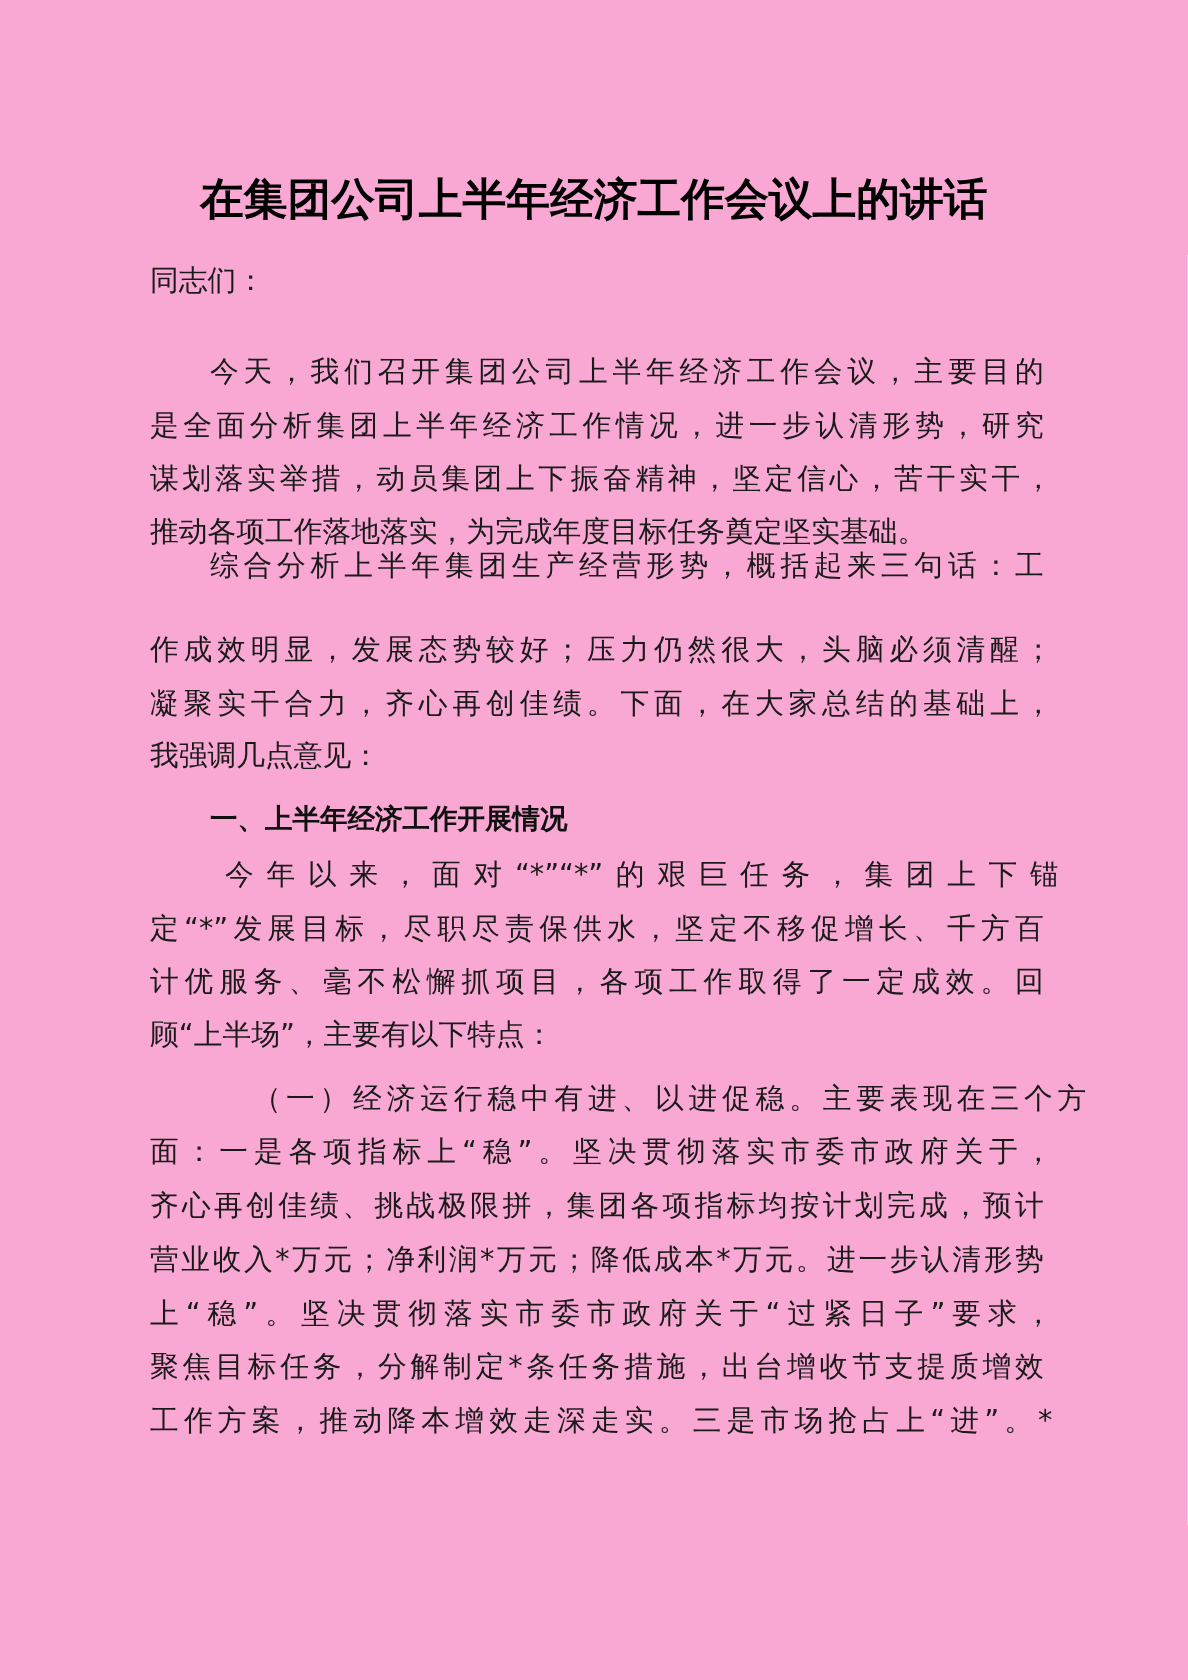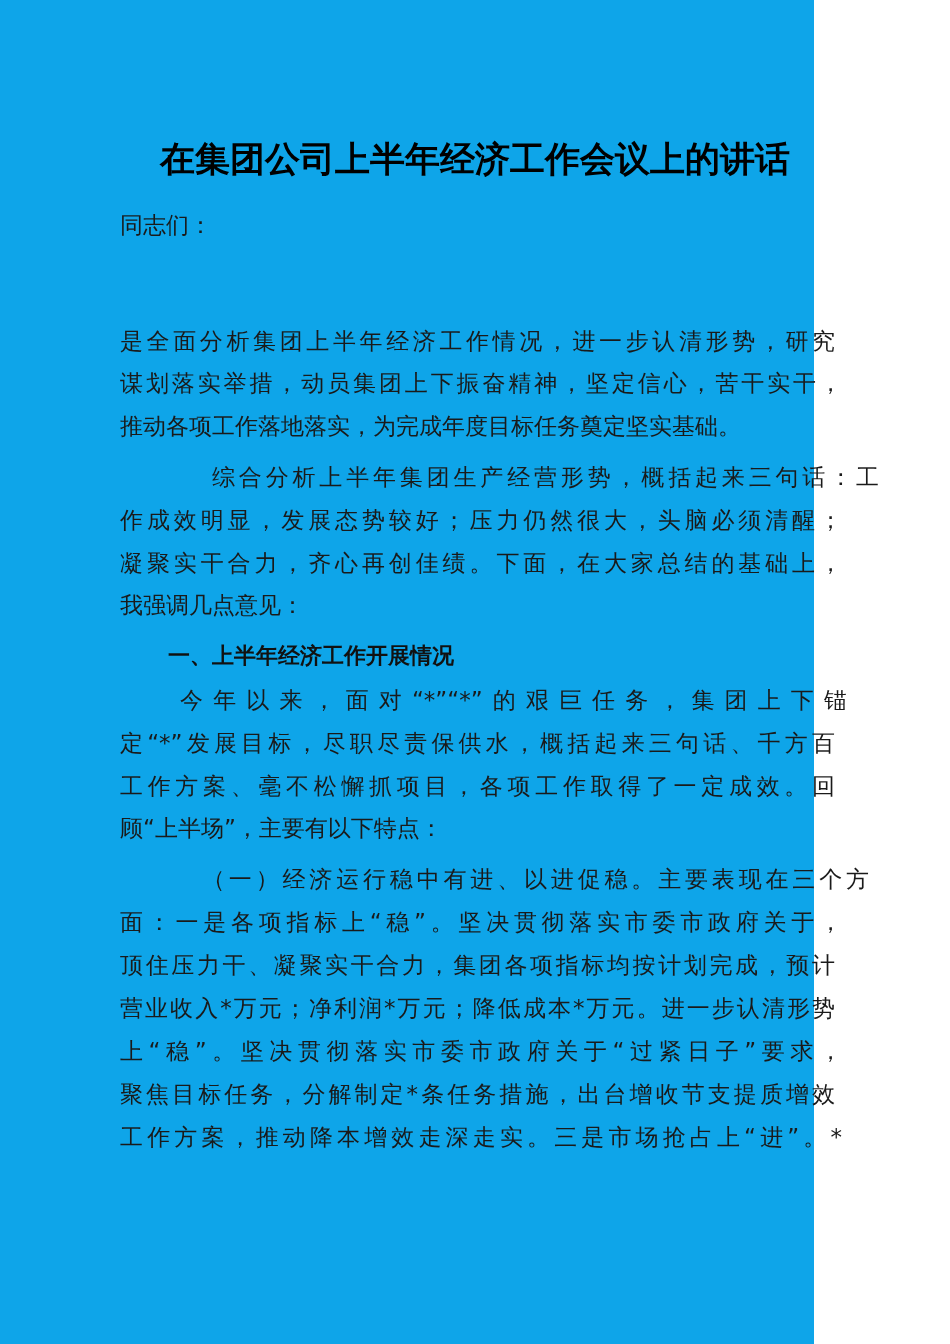--- a/index.html
+++ b/index.html
@@ -1,17 +1,17 @@
 <!DOCTYPE html>
 <html><head>
 <meta charset="utf-8">
 <style>
   html, body { margin: 0; padding: 0; background: #ffffff; }
   body { width: 950px; height: 1344px; position: relative; overflow: hidden; color: #111; }
-  .page { position: absolute; left: 0; top: 0; width: 814px; height: 1344px; background: #0ea5e9; }
+  .page { position: absolute; left: 0; top: 0; width: 950px; height: 1344px; background: #f9a8d4; }
   .title {
     position: absolute; left: 0; top: 136px; width: 950px; text-align: center;
     font-family: "DejaVu Serif", "Liberation Serif", serif;
     font-size: 35px; font-weight: bold; letter-spacing: 0px; color: #000;
   }
   .line {
     position: absolute; left: 120px; width: 715px;
     font-family: "DejaVu Sans", "Liberation Sans", sans-serif;
     font-size: 23px; color: #1a1a1a; white-space: nowrap;
     text-align: justify; text-align-last: justify; height: 34px; line-height: 34px;
@@ -26,36 +26,37 @@
   .line.wide { width: 722px; }
 </style>
 </head>
 <body>
 
 <div class="page">
   <div class="title">在集团公司上半年经济工作会议上的讲话</div>
 
   <div class="line last" style="top:208px;">同志们：</div>
 
+  <div class="line indent" style="top:281px;">今天，我们召开集团公司上半年经济工作会议，主要目的</div>
   <div class="line" style="top:324px;">是全面分析集团上半年经济工作情况，进一步认清形势，研究</div>
   <div class="line wide" style="top:366px;">谋划落实举措，动员集团上下振奋精神，坚定信心，苦干实干，</div>
   <div class="line last" style="top:409px;">推动各项工作落地落实，为完成年度目标任务奠定坚实基础。</div>
 
-  <div class="line indent" style="top:460px;margin-left:44px;">综合分析上半年集团生产经营形势，概括起来三句话：工</div>
+  <div class="line indent" style="top:436px;">综合分析上半年集团生产经营形势，概括起来三句话：工</div>
   <div class="line wide" style="top:503px;">作成效明显，发展态势较好；压力仍然很大，头脑必须清醒；</div>
   <div class="line wide" style="top:546px;">凝聚实干合力，齐心再创佳绩。下面，在大家总结的基础上，</div>
   <div class="line last" style="top:588px;">我强调几点意见：</div>
 
   <div class="heading" style="top:639px;">一、上半年经济工作开展情况</div>
 
   <div class="line indent" style="top:683px;margin-left:12px;">今年以来，面对“*”“*”的艰巨任务，集团上下锚</div>
-  <div class="line" style="top:726px;">定“*”发展目标，尽职尽责保供水，概括起来三句话、千方百</div>
-  <div class="line" style="top:769px;">工作方案、毫不松懈抓项目，各项工作取得了一定成效。回</div>
+  <div class="line" style="top:726px;">定“*”发展目标，尽职尽责保供水，坚定不移促增长、千方百</div>
+  <div class="line" style="top:769px;">计优服务、毫不松懈抓项目，各项工作取得了一定成效。回</div>
   <div class="line last" style="top:811px;">顾“上半场”，主要有以下特点：</div>
 
   <div class="line indent" style="top:862px;margin-left:34px;">（一）经济运行稳中有进、以进促稳。主要表现在三个方</div>
   <div class="line wide" style="top:905px;">面：一是各项指标上“稳”。坚决贯彻落实市委市政府关于，</div>
-  <div class="line" style="top:948px;">顶住压力干、凝聚实干合力，集团各项指标均按计划完成，预计</div>
+  <div class="line" style="top:948px;">齐心再创佳绩、挑战极限拼，集团各项指标均按计划完成，预计</div>
   <div class="line" style="top:991px;">营业收入*万元；净利润*万元；降低成本*万元。进一步认清形势</div>
   <div class="line wide" style="top:1034px;">上“稳”。坚决贯彻落实市委市政府关于“过紧日子”要求，</div>
   <div class="line wide" style="top:1120px;">工作方案，推动降本增效走深走实。三是市场抢占上“进”。*</div>
   <div class="line" style="top:1077px;">聚焦目标任务，分解制定*条任务措施，出台增收节支提质增效</div>
 </div>
 
 </body></html>

